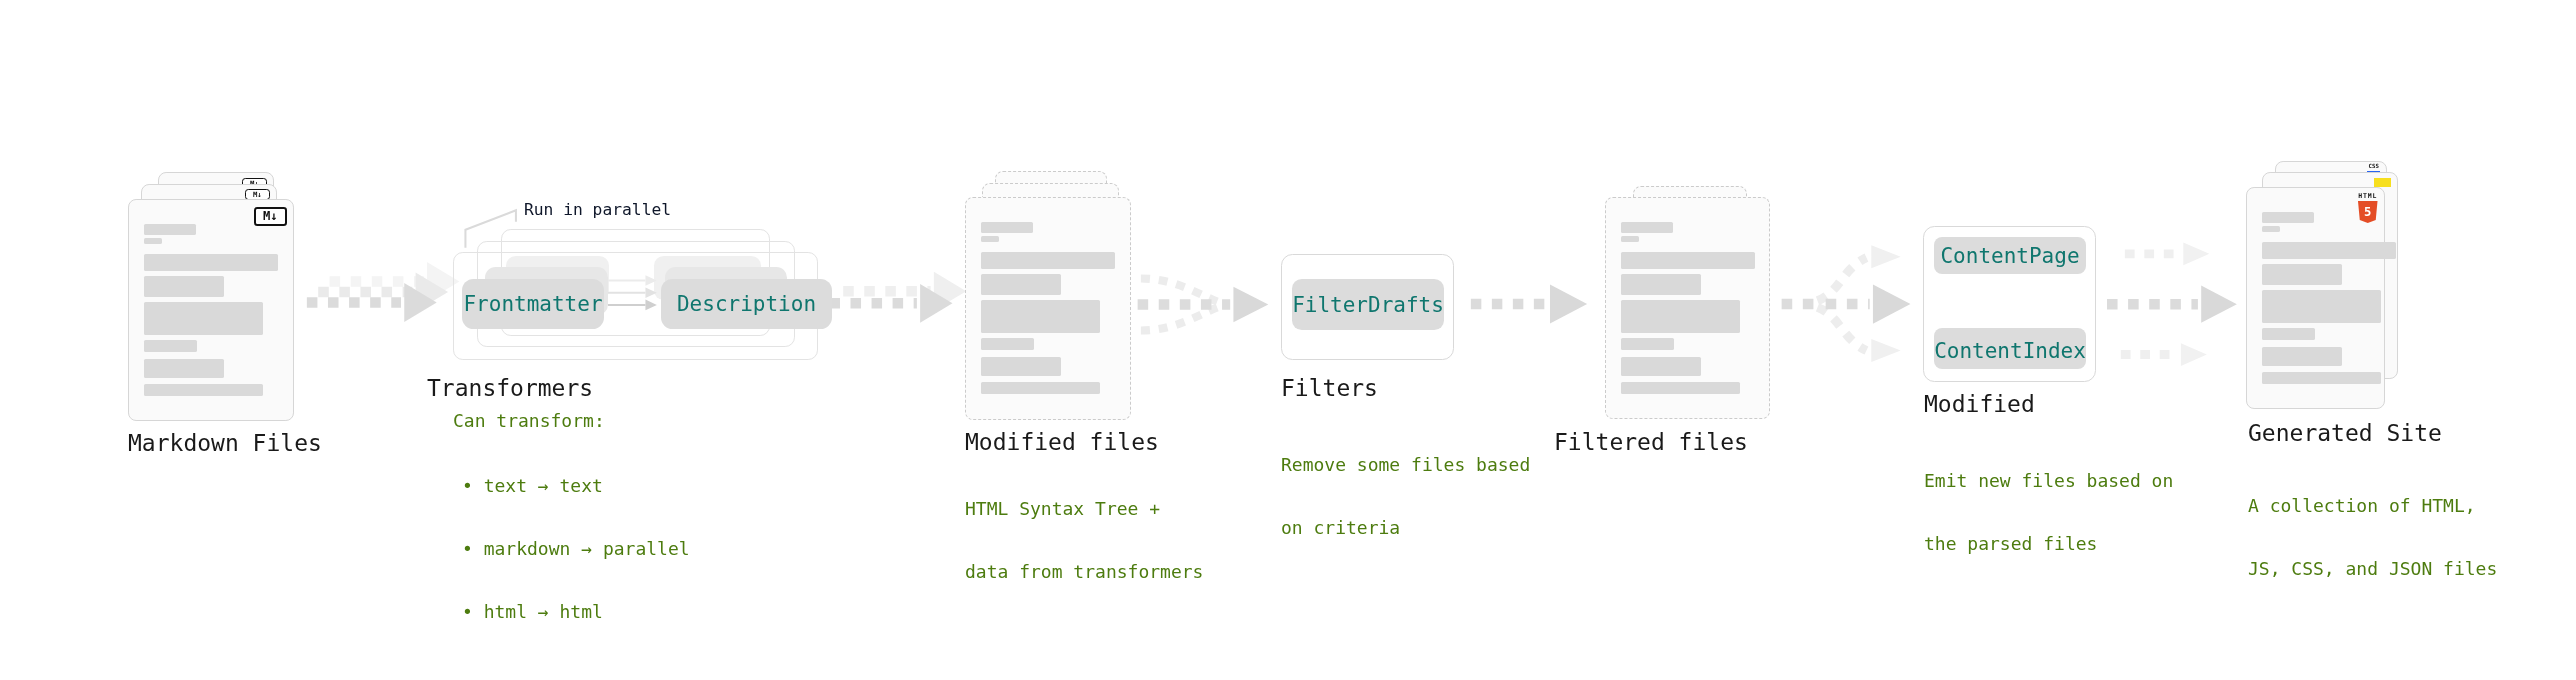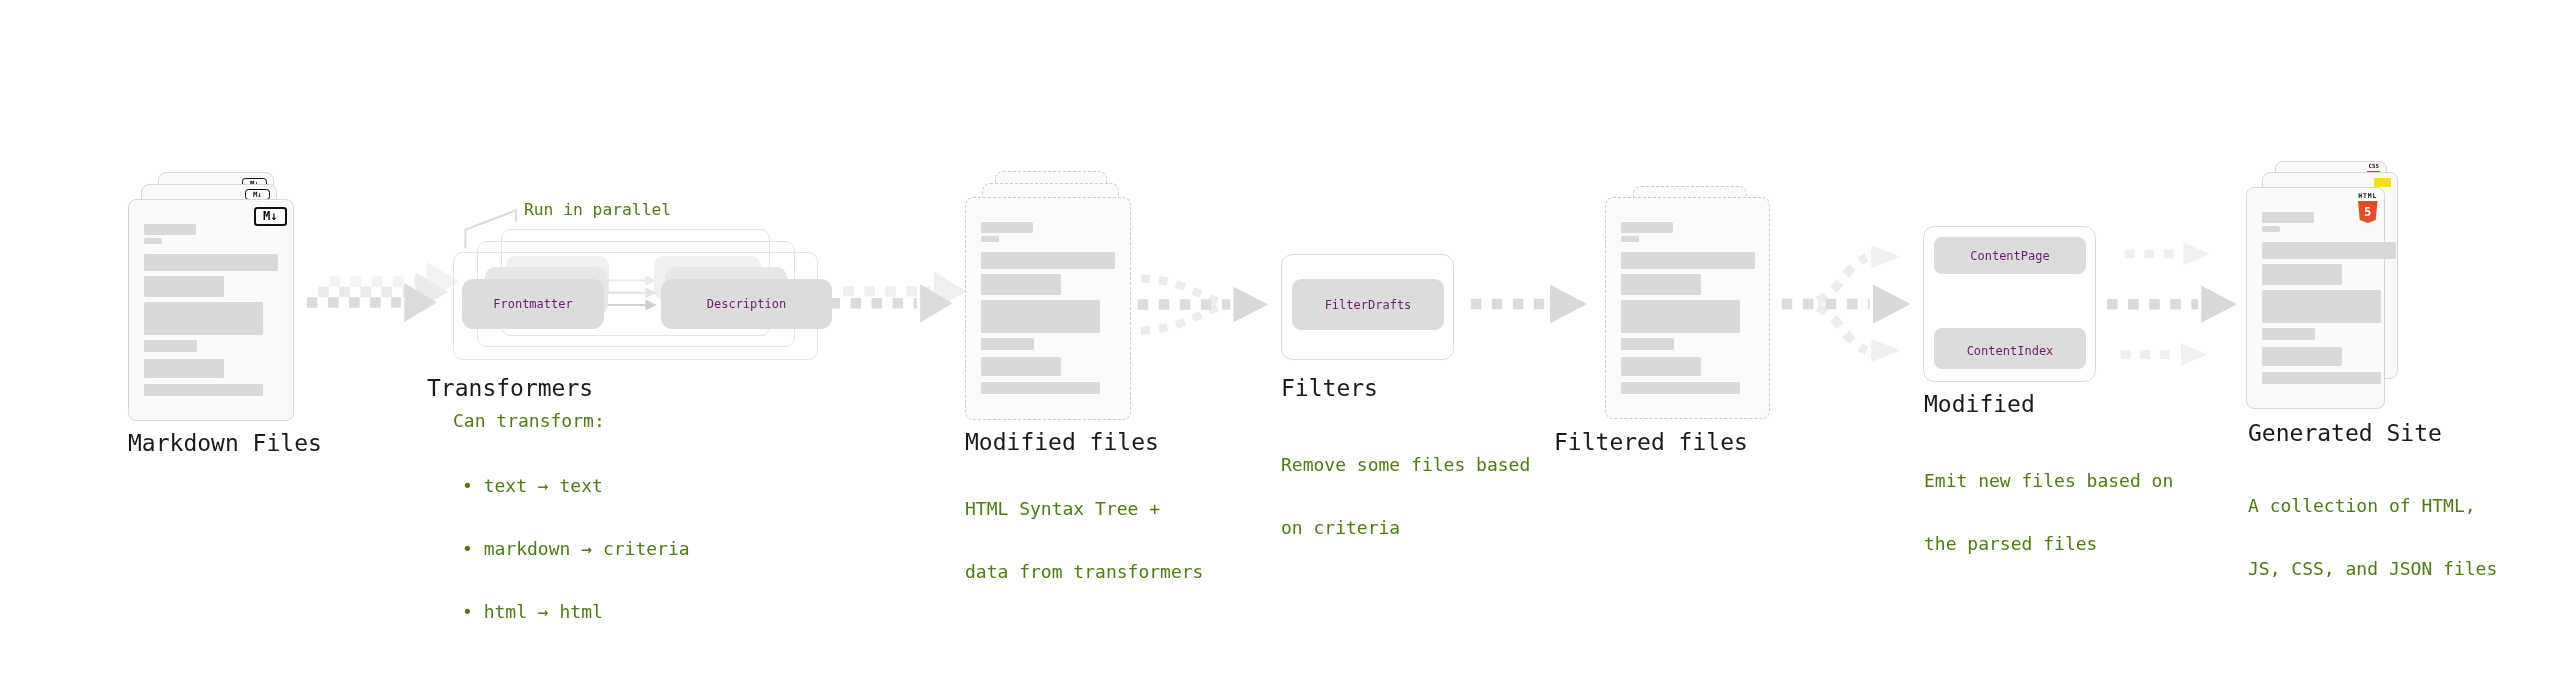--- a/index.html
+++ b/index.html
@@ -8,25 +8,25 @@
     font-family:"DejaVu Sans Mono","Liberation Mono",monospace;
     color:#1a1a1a; overflow:hidden;
   }
   .card {
     position:absolute; background:#fafafa; border:1.6px solid #d6d6d6;
     border-radius:8.1px; box-sizing:border-box;
   }
   .card.dashed { background:#fbfbfb; border:1.6px dashed #cbcbcb; }
   .stage-title { position:absolute; font-size:23px; color:#1a1a1a; white-space:pre; }
   .stage-desc  { position:absolute; font-size:18px; line-height:21px; color:#4d7c0f; white-space:pre; }
-  .annotation-text { position:absolute; font-size:16.3px; color:#4d7c0f; white-space:pre; }
+  .annotation-text { position:absolute; font-size:16.3px; color:#0f172a; white-space:pre; }
   .pill {
     position:absolute; background:#dcdcdc; border-radius:11.4px;
     display:flex; align-items:center; justify-content:center;
-    font-size:12px; color:#701a75; box-sizing:border-box;
+    font-size:21px; color:#0f766e; box-sizing:border-box;
   }
   .pill.ghost1 { background:#e7e7e7; border-radius:10.6px; }
   .pill.ghost2 { background:#f0f0f0; border-radius:9.8px; }
   .frame { position:absolute; border:1.6px solid #e3e3e3; border-radius:9.8px; box-sizing:border-box; }
   .panel { position:absolute; background:#ffffff; border:1.6px solid #d9d9d9; border-radius:11.4px; box-sizing:border-box; }
   .bars { position:absolute; left:0; top:0; right:0; padding:24.4px 0 0 14.6px; }
   .bar { background:#d9d9d9; border-radius:1.6px; }
   .b1 { width:52px;  height:10.6px; }
   .b2 { width:18.7px;  height:5.7px;  margin-top:3.3px; }
   .b3 { width:134px; height:17px; margin-top:9.8px; }
@@ -138,21 +138,21 @@
         <span>Frontmatter</span>
       </div>
     <div class="pill" style="left:661px; top:279px; width:171px; height:50px; z-index:4;">
         <span>Description</span>
       </div>
 
     <div class="stage-title" style="left:427px; top:375px;">Transformers</div>
     <div class="stage-desc" style="left:453px; top:410px;">Can transform:</div>
     <div class="stage-desc" style="left:462px; top:433px;">
       <div>• text → text</div>
-      <div>• markdown → criteria</div>
+      <div>• markdown → parallel</div>
       <div>• html → html</div>
     </div>
   </div>
 
   <svg style="left:826px; top:258px;" width="134" height="85" viewBox="0 0 165 105">
     <g transform="translate(17,41)" stroke="#efefef" fill="#efefef">
       <line x1="4" y1="0" x2="112" y2="0" stroke-width="13" stroke-dasharray="13 13"></line>
       <polygon points="116,-24 156,0 116,24" stroke="none"></polygon>
     </g>
     <g transform="translate(0,56)" stroke="#dbdbdb" fill="#dbdbdb">

